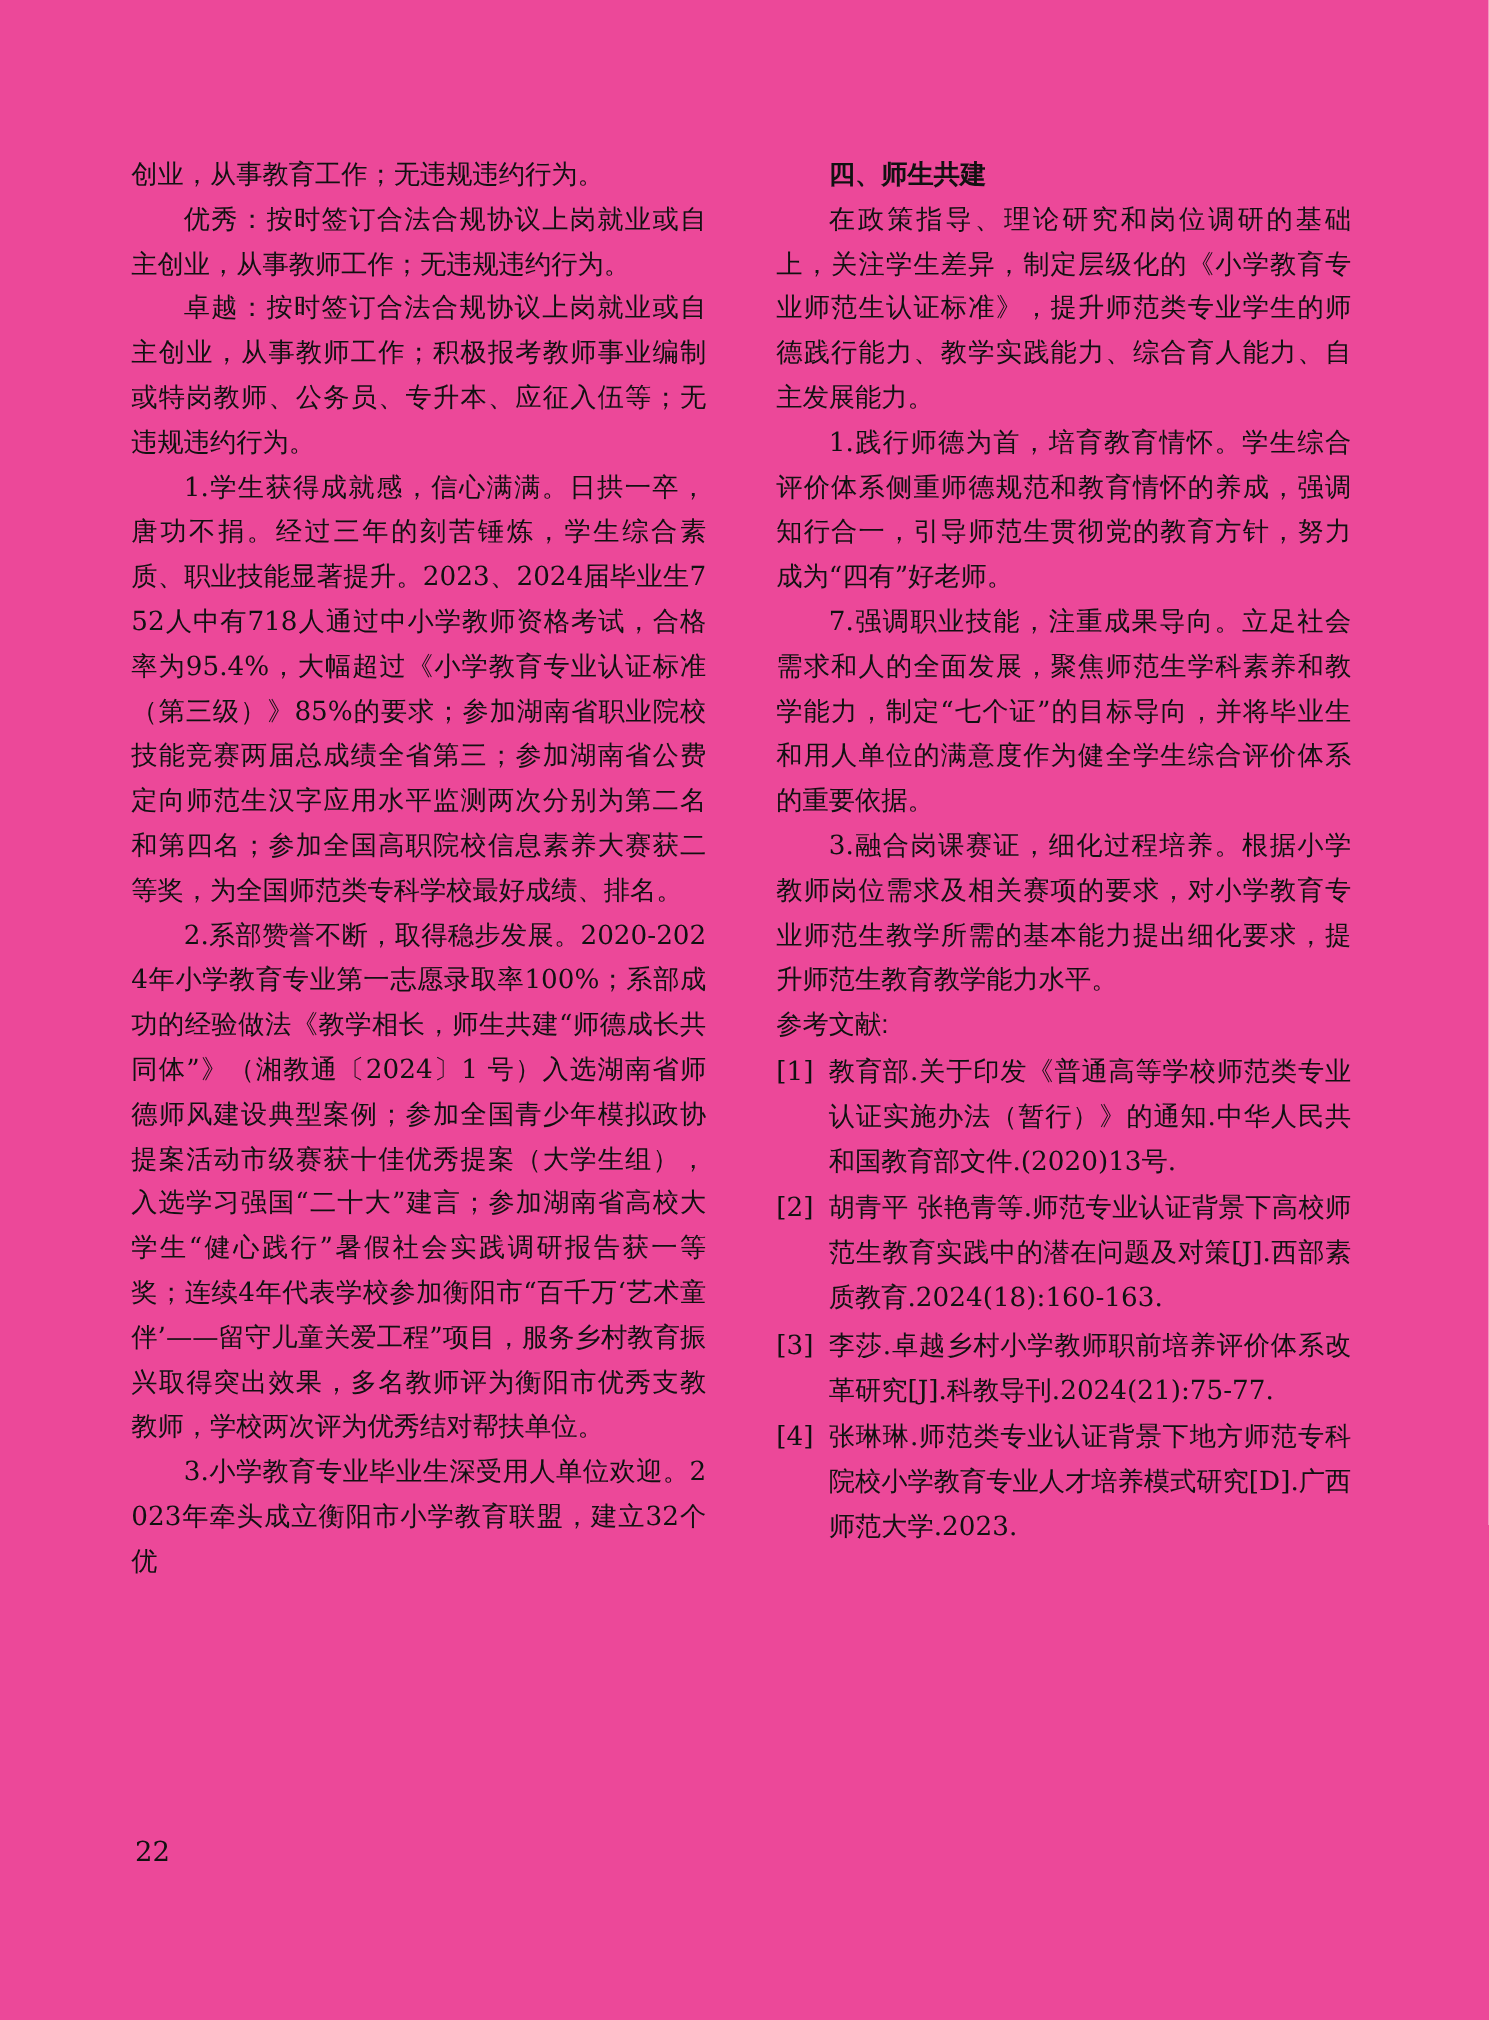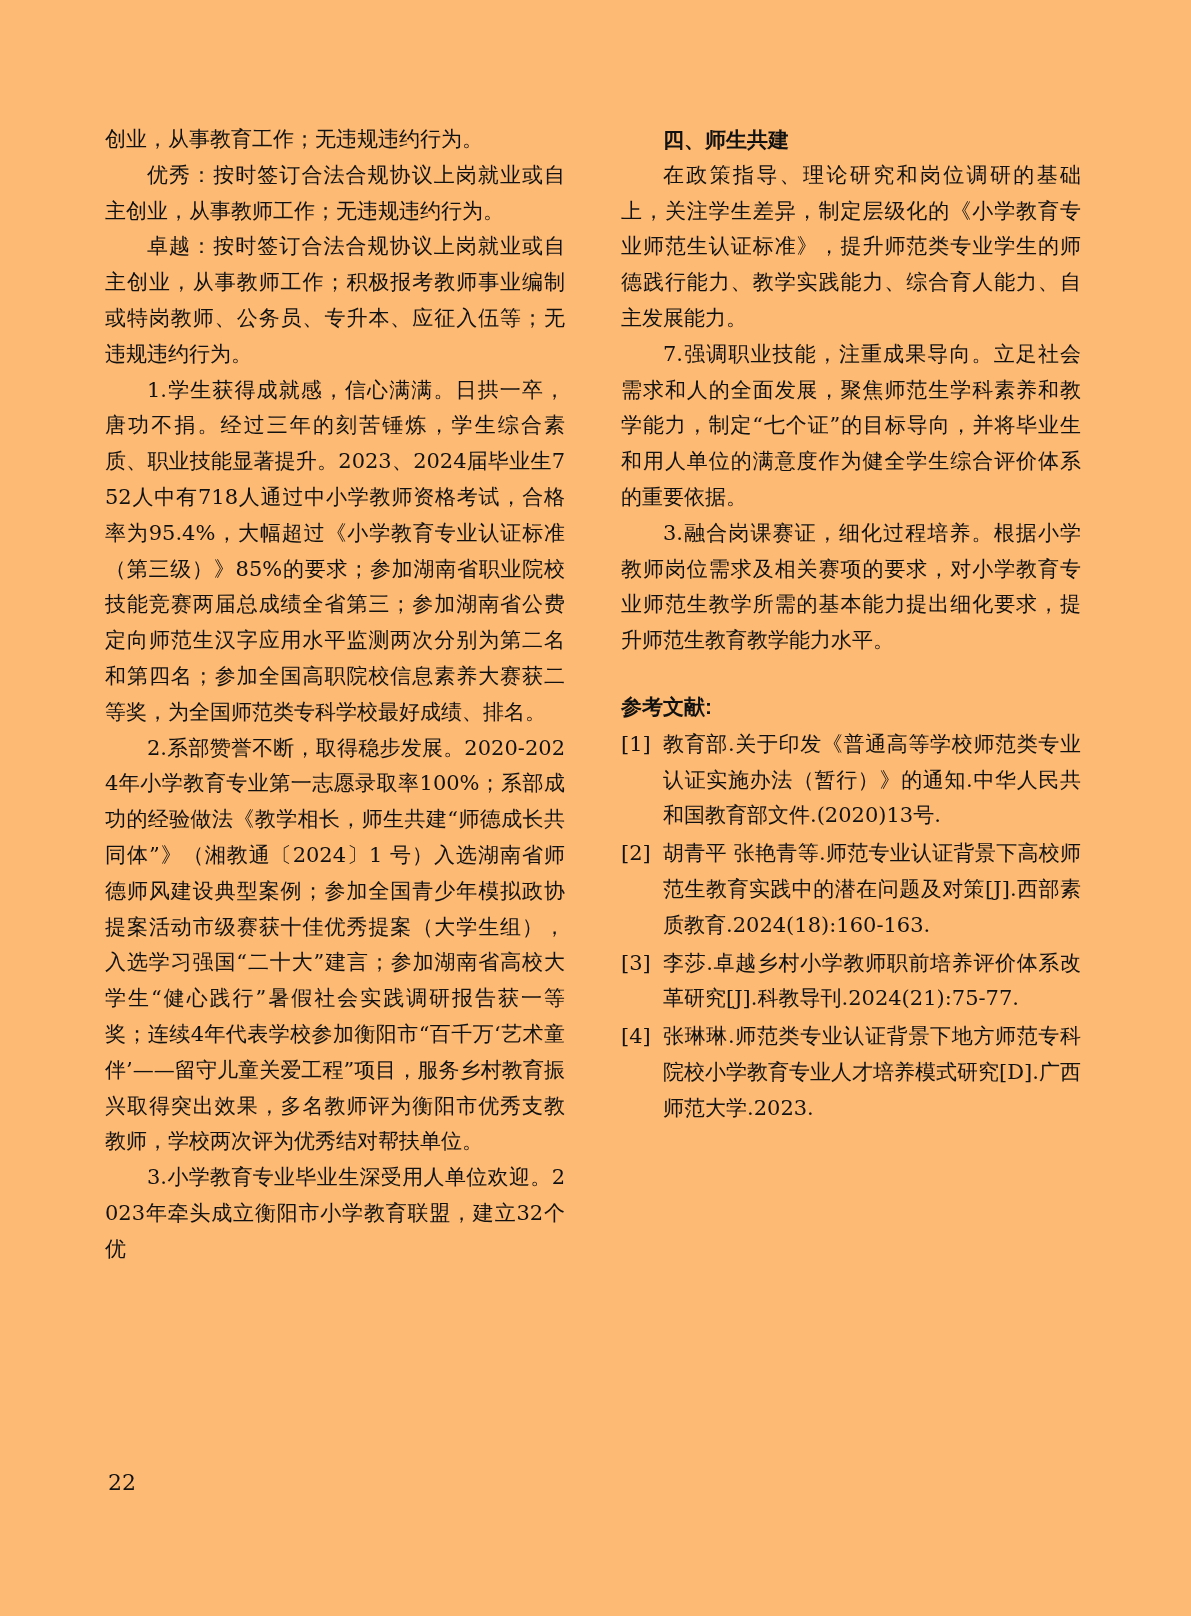--- a/index.html
+++ b/index.html
@@ -10,21 +10,21 @@
   body {
     width: 1191px;
     height: 1616px;
     position: relative;
     font-family: "DejaVu Serif", "Liberation Serif", serif;
     color: #111111;
   }
   .page {
     position: absolute;
     inset: 0;
-    background: #fdba74;
+    background: #ec4899;
     overflow: hidden;
   }
   .columns {
     position: absolute;
     top: 122px;
     left: 105px;
     display: flex;
     gap: 56px;
   }
   .column {
@@ -38,23 +38,22 @@
     word-break: break-all;
   }
   .indent {
     text-indent: 2em;
   }
   .heading {
     font-weight: bold;
     font-family: "Liberation Sans", "DejaVu Sans", sans-serif;
   }
   .ref-heading {
-    font-weight: bold;
+    font-weight: normal;
     font-family: "Liberation Sans", "DejaVu Sans", sans-serif;
-    margin-top: 30px;
   }
   .ref-item {
     display: flex;
     margin-top: 2px;
   }
   .ref-marker {
     width: 2em;
     flex: 0 0 auto;
   }
   .ref-text {
@@ -81,20 +80,21 @@
       <p class="indent">优秀：按时签订合法合规协议上岗就业或自主创业，从事教师工作；无违规违约行为。</p>
       <p class="indent">卓越：按时签订合法合规协议上岗就业或自主创业，从事教师工作；积极报考教师事业编制或特岗教师、公务员、专升本、应征入伍等；无违规违约行为。</p>
       <p class="indent">1.学生获得成就感，信心满满。日拱一卒，唐功不捐。经过三年的刻苦锤炼，学生综合素质、职业技能显著提升。2023、2024届毕业生752人中有718人通过中小学教师资格考试，合格率为95.4%，大幅超过《小学教育专业认证标准（第三级）》85%的要求；参加湖南省职业院校技能竞赛两届总成绩全省第三；参加湖南省公费定向师范生汉字应用水平监测两次分别为第二名和第四名；参加全国高职院校信息素养大赛获二等奖，为全国师范类专科学校最好成绩、排名。</p>
       <p class="indent">2.系部赞誉不断，取得稳步发展。2020-2024年小学教育专业第一志愿录取率100%；系部成功的经验做法《教学相长，师生共建“师德成长共同体”》（湘教通〔2024〕1 号）入选湖南省师德师风建设典型案例；参加全国青少年模拟政协提案活动市级赛获十佳优秀提案（大学生组），入选学习强国“二十大”建言；参加湖南省高校大学生“健心践行”暑假社会实践调研报告获一等奖；连续4年代表学校参加衡阳市“百千万‘艺术童伴’——留守儿童关爱工程”项目，服务乡村教育振兴取得突出效果，多名教师评为衡阳市优秀支教教师，学校两次评为优秀结对帮扶单位。</p>
       <p class="indent">3.小学教育专业毕业生深受用人单位欢迎。2023年牵头成立衡阳市小学教育联盟，建立32个优</p>
     </div>
 
     <div class="column">
       <p class="indent heading">四、师生共建</p>
       <p class="indent">在政策指导、理论研究和岗位调研的基础上，关注学生差异，制定层级化的《小学教育专业师范生认证标准》，提升师范类专业学生的师德践行能力、教学实践能力、综合育人能力、自主发展能力。</p>
+      <p class="indent">1.践行师德为首，培育教育情怀。学生综合评价体系侧重师德规范和教育情怀的养成，强调知行合一，引导师范生贯彻党的教育方针，努力成为“四有”好老师。</p>
       <p class="indent">7.强调职业技能，注重成果导向。立足社会需求和人的全面发展，聚焦师范生学科素养和教学能力，制定“七个证”的目标导向，并将毕业生和用人单位的满意度作为健全学生综合评价体系的重要依据。</p>
       <p class="indent">3.融合岗课赛证，细化过程培养。根据小学教师岗位需求及相关赛项的要求，对小学教育专业师范生教学所需的基本能力提出细化要求，提升师范生教育教学能力水平。</p>
 
       <div class="ref-heading">参考文献:</div>
 
       <div class="ref-item">
         <span class="ref-marker">[1]</span>
         <span class="ref-text">教育部.关于印发《普通高等学校师范类专业认证实施办法（暂行）》的通知.中华人民共和国教育部文件.(2020)13号.</span>
       </div>
       <div class="ref-item">

